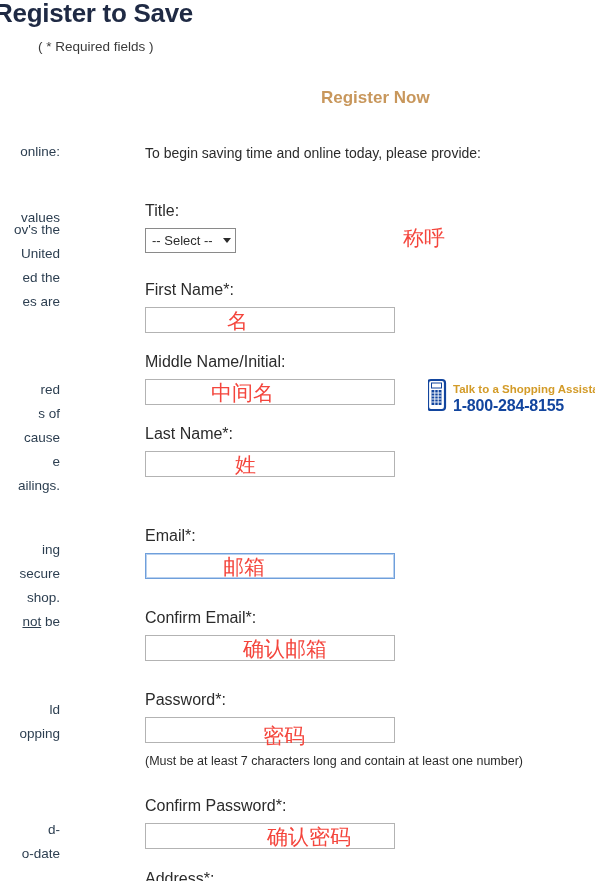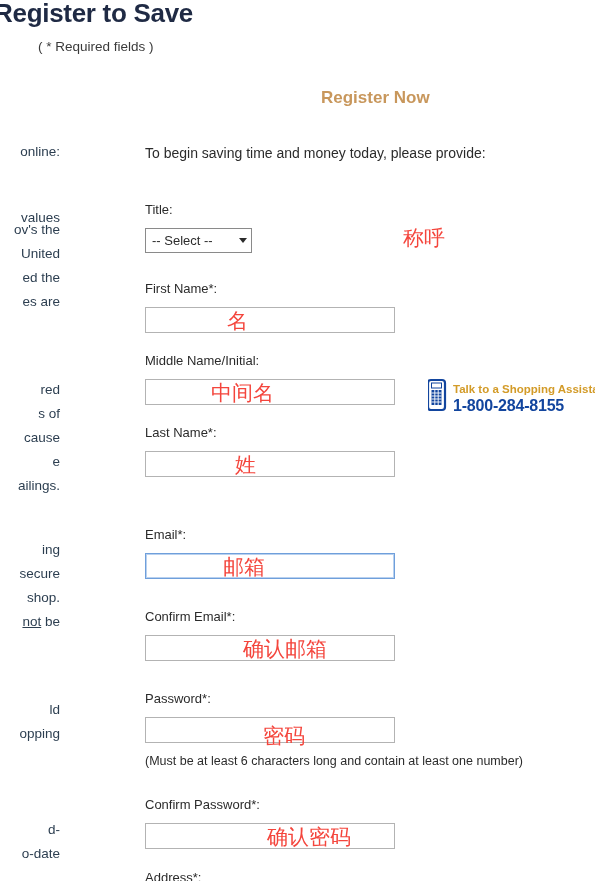--- a/index.html
+++ b/index.html
@@ -72,21 +72,21 @@
     left: 0;
     top: 145px;
     font-size: 14px;
     color: #2b2b2b;
     white-space: nowrap;
   }
 
   .field-label {
     position: absolute;
     left: 0;
-    font-size: 13px;
+    font-size: 16px;
     color: #2b2b2b;
     white-space: nowrap;
   }
   .hint {
     position: absolute;
     left: 0;
     font-size: 12.5px;
     color: #2b2b2b;
     white-space: nowrap;
   }
@@ -113,21 +113,21 @@
     font-size: 21px;
     line-height: 1;
     white-space: nowrap;
     pointer-events: none;
   }
 
   
   .select-wrap {
     position: absolute;
     left: 0;
-    width: 107px;
+    width: 91px;
     height: 25px;
     box-sizing: border-box;
     border: 1px solid #8a8a8a;
     background: #ffffff;
     display: flex;
     align-items: center;
     padding: 0 4px 0 6px;
     font-size: 13px;
     color: #2b2b2b;
   }
@@ -192,21 +192,21 @@
     <div style="position: absolute; right: 0px; top: 558px; white-space: nowrap;">ld</div>
     <div style="position: absolute; right: 0px; top: 582px; white-space: nowrap;">opping</div>
     <div style="position: absolute; right: 0px; top: 678px; white-space: nowrap;">d-</div>
     <div style="position: absolute; right: 0px; top: 702px; white-space: nowrap;">o-date</div>
   </div>
 
 <div class="main">
 
   <div class="register-now">Register Now</div>
 
-  <div class="intro">To begin saving time and money today, please provide:</div>
+  <div class="intro">To begin saving time and online today, please provide:</div>
 
   <div id="fields">
       <div class="field-label" style="top: 202px;">Title:</div>
       <div class="select-wrap" style="top: 228px;">
         <span class="sel-text">-- Select --</span>
         <span class="caret"></span>
       </div>
       <div class="anno" style="left: 258px; top: 228px;">称呼</div>
       <div class="field-label" style="top: 281px;">First Name*:</div>
       <input type="text" class="txtbox" style="top: 307px;">
@@ -223,21 +223,21 @@
       <div class="field-label" style="top: 609px;">Confirm Email*:</div>
       <input type="text" class="txtbox" style="top: 635px;">
       <div class="anno" style="left: 98px; top: 639px;">确认邮箱</div>
       <div class="field-label" style="top: 691px;">Password*:</div>
       <input type="text" class="txtbox" style="top: 717px;">
       <div class="anno" style="left: 118px; top: 726px;">密码</div>
       <div class="field-label" style="top: 797px;">Confirm Password*:</div>
       <input type="text" class="txtbox" style="top: 823px;">
       <div class="anno" style="left: 122px; top: 827px;">确认密码</div>
       <div class="field-label" style="top: 870px;">Address*:</div>
-      <div class="hint" style="top: 754px;">(Must be at least 6 characters long and contain at least one number)</div>
+      <div class="hint" style="top: 754px;">(Must be at least 7 characters long and contain at least one number)</div>
     </div>
 
 </div>
 
 <div class="assistant">
   <span class="phone-icon">
     <svg width="20" height="34" viewBox="0 0 20 34" xmlns="http://www.w3.org/2000/svg">
       <path d="M3 2 h11 a3 3 0 0 1 3 3 v24 a3 3 0 0 1 -3 3 h-11 a3 3 0 0 1 -3 -3 v-24 a3 3 0 0 1 3 -3 z" fill="#ffffff" stroke="#12459e" stroke-width="2.2"></path>
       <rect x="3.5" y="12" width="10" height="15" fill="#12459e"></rect>
       <g stroke="#ffffff" stroke-width="0.9">

